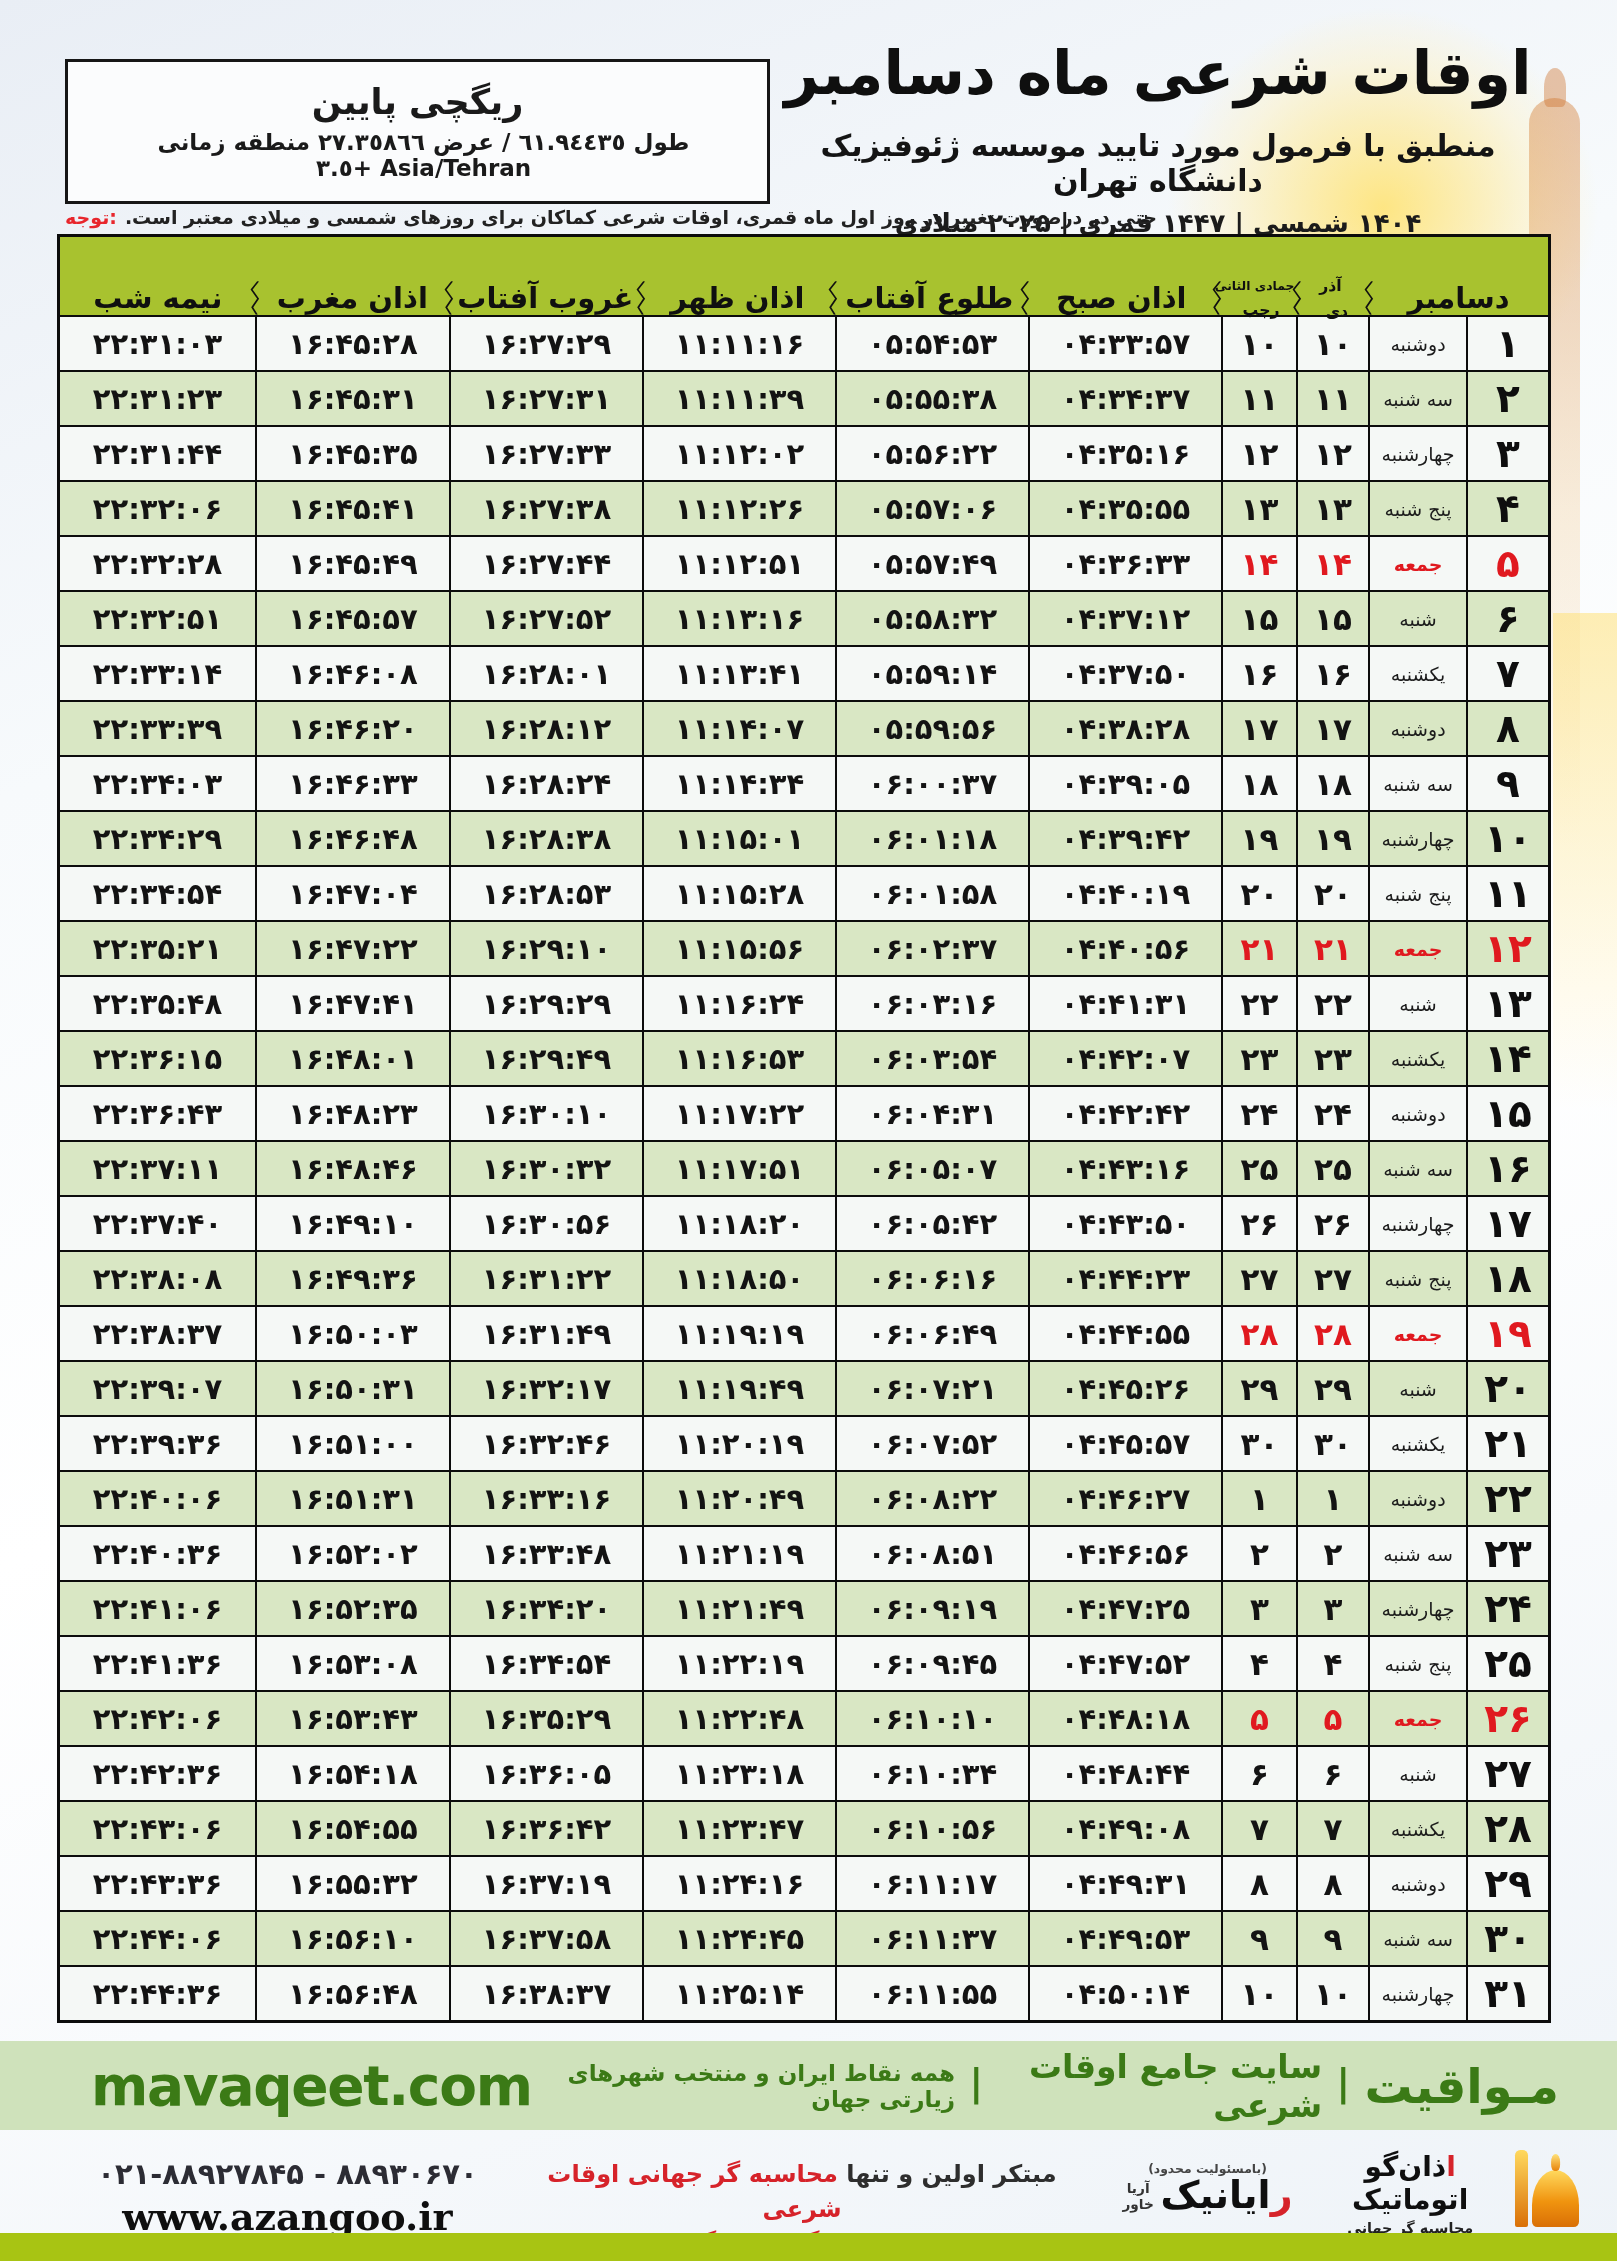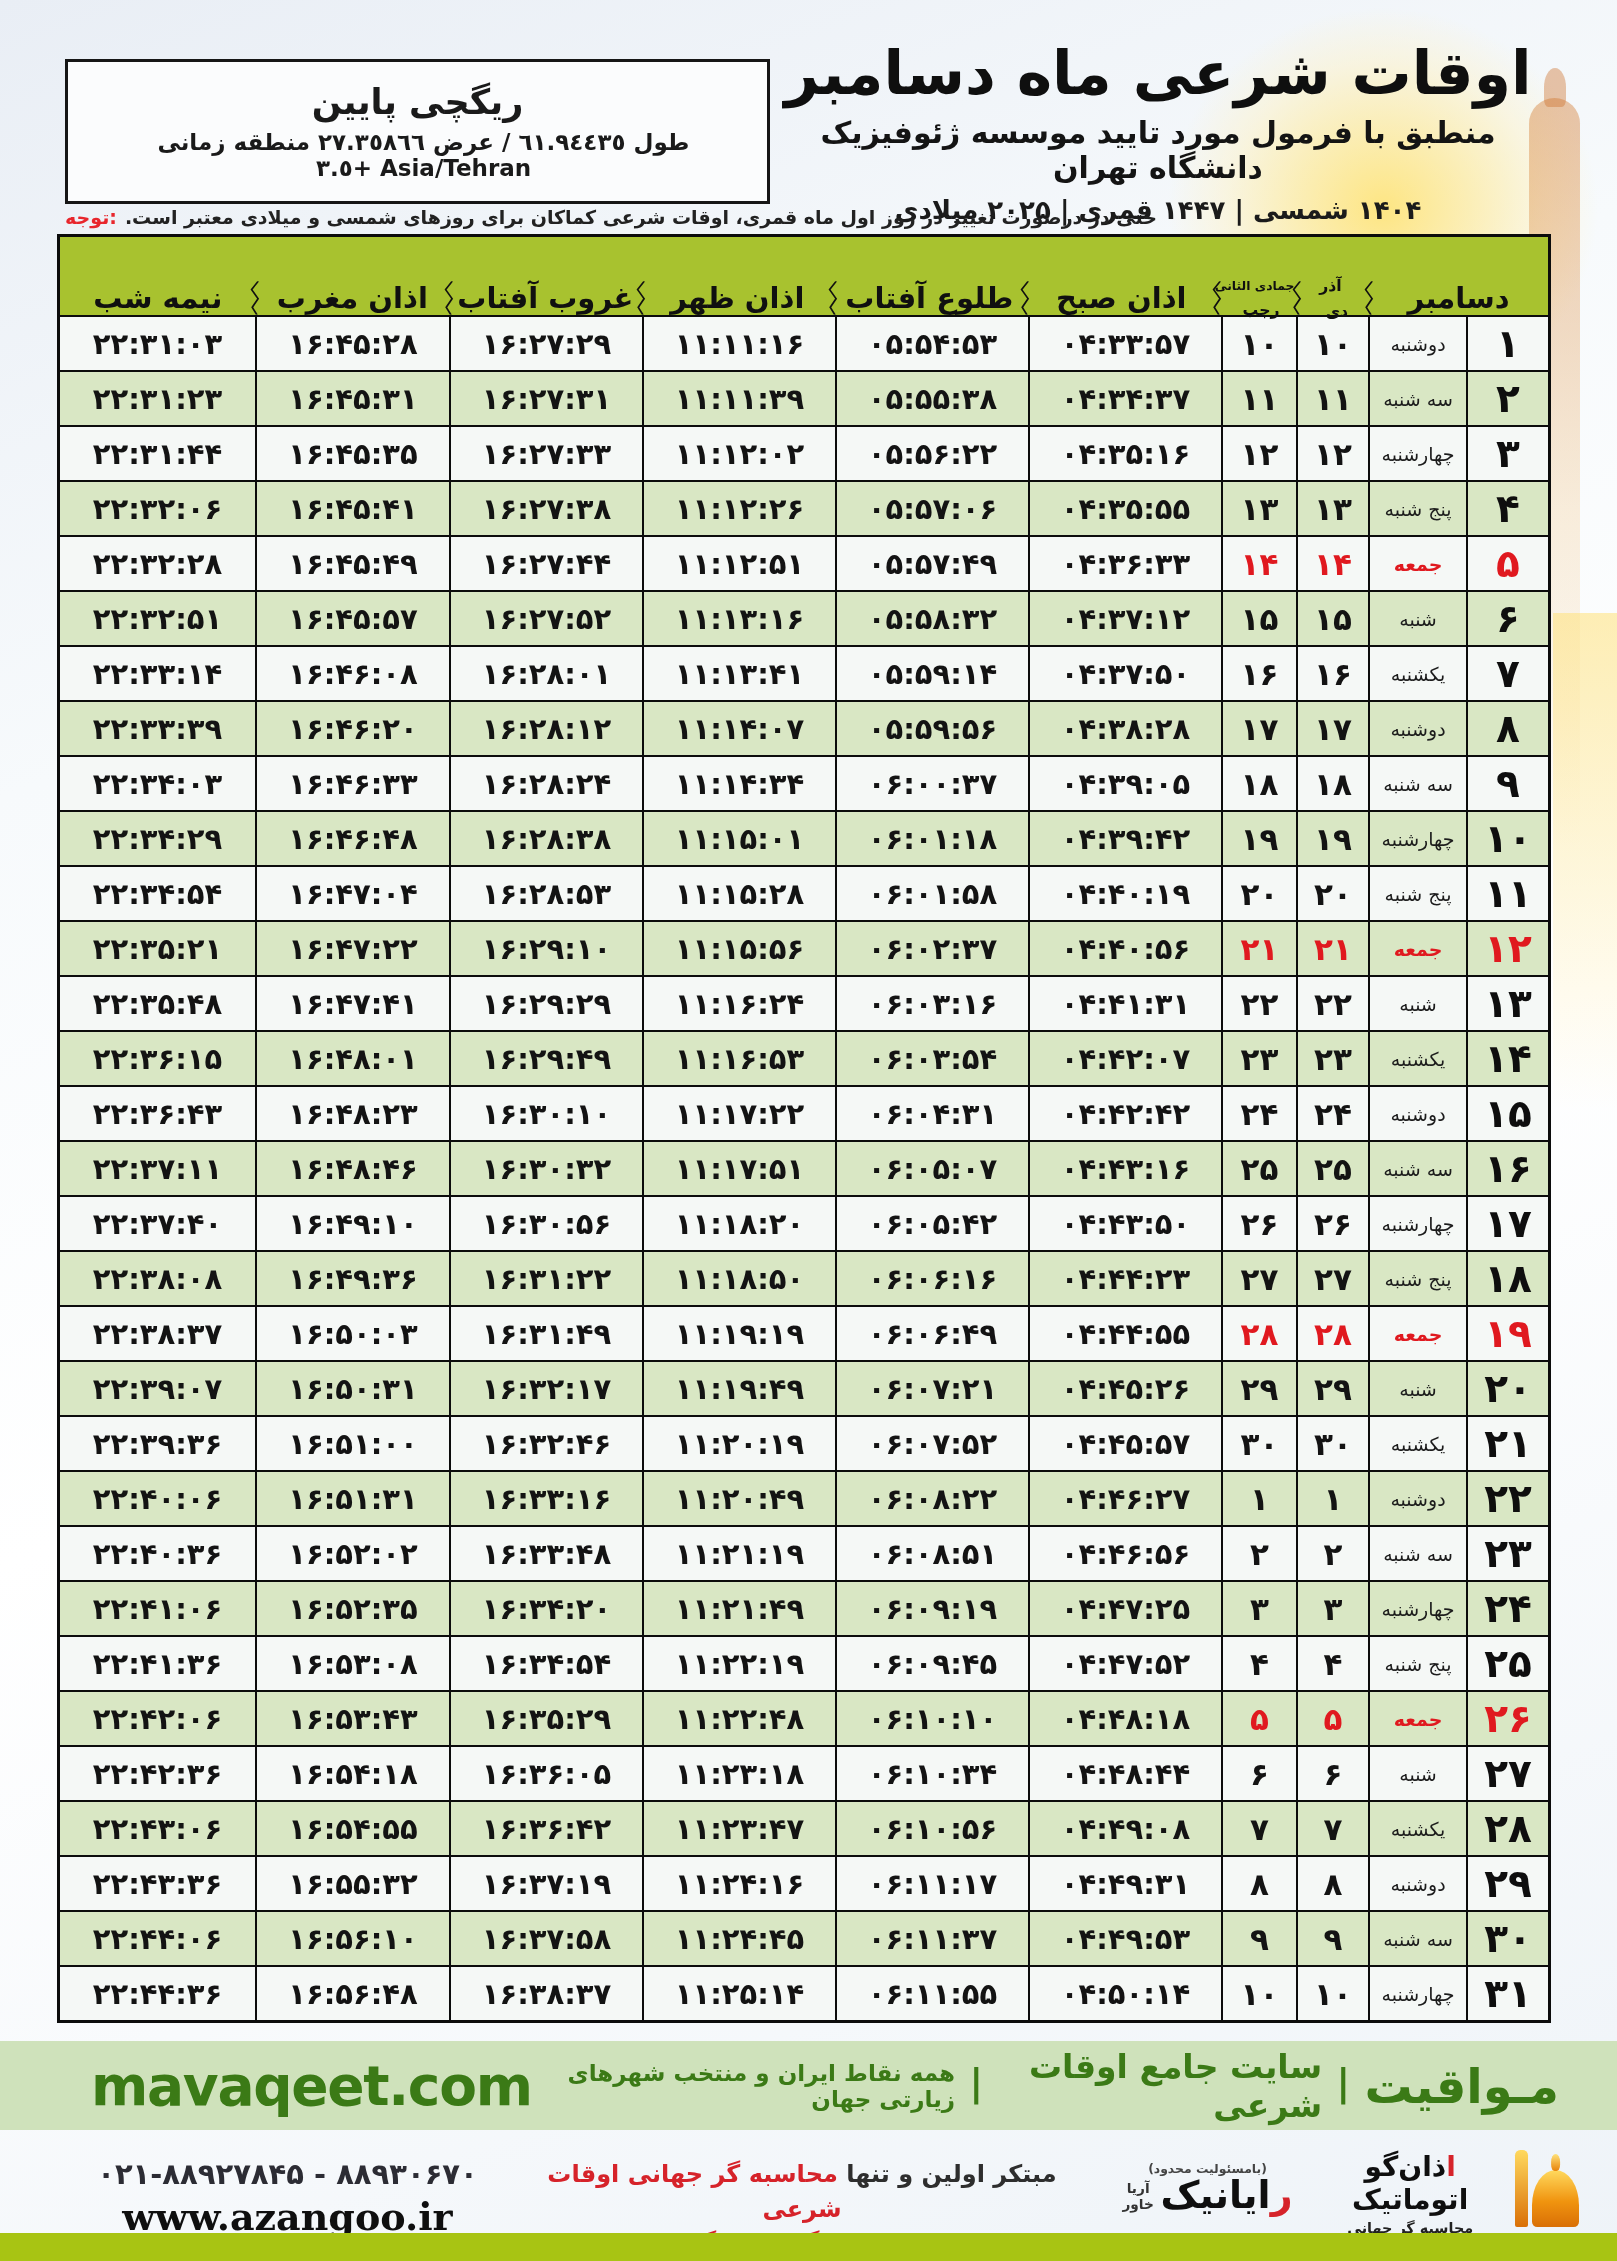--- a/index.html
+++ b/index.html
@@ -11,21 +11,21 @@
         background:radial-gradient(closest-side, rgba(255,226,110,.85), rgba(255,240,185,.40) 55%, rgba(255,250,230,0) 75%);}
   .bg-minaret{position:absolute; top:98px; right:38px; width:51px; height:750px; border-radius:26px 26px 0 0; pointer-events:none;
         background:linear-gradient(180deg, rgba(210,120,45,.42), rgba(240,180,95,.22) 55%, rgba(250,215,150,0));}
   .bg-minaret::before{content:""; position:absolute; top:-30px; left:50%; transform:translateX(-50%);
         width:22px; height:39px; border-radius:50% 50% 20% 20%; background:rgba(205,110,40,.40);}
   .bg-sidewash{position:absolute; top:613px; right:0; width:65px; height:496px; pointer-events:none;
         background:linear-gradient(180deg, rgba(255,225,120,.55), rgba(255,240,200,0));}
   
   .titleblock{position:absolute; top:39px; right:85px; width:750px; text-align:center; direction:rtl;}
   .title{font-size:60px; font-weight:800; color:#0f0f0f; line-height:1.15;}
-  .subtitle{font-size:30px; font-weight:700; color:#141414; margin-top:7px;}
+  .subtitle{font-size:30px; font-weight:700; color:#141414; margin-top:20px;}
   .dates{font-size:26px; font-weight:600; color:#1b1b1b; margin-top:10.4px;}
   
   .locbox{position:absolute; left:65px; top:59px; width:705px; height:145px; box-sizing:border-box;
         border:3.3px solid #161616; background:#fbfcfd; direction:rtl; text-align:center;
         display:flex; flex-direction:column; justify-content:center; gap:6.5px;}
   .loc-name{font-size:35px; font-weight:800;}
   .loc-region{font-size:30px; font-weight:600;}
   .loc-coords{font-size:23px; font-weight:700;padding-left:12px;}
   
   .notice{position:absolute; left:65px; top:206px; display:flex; gap:8px; align-items:baseline;

